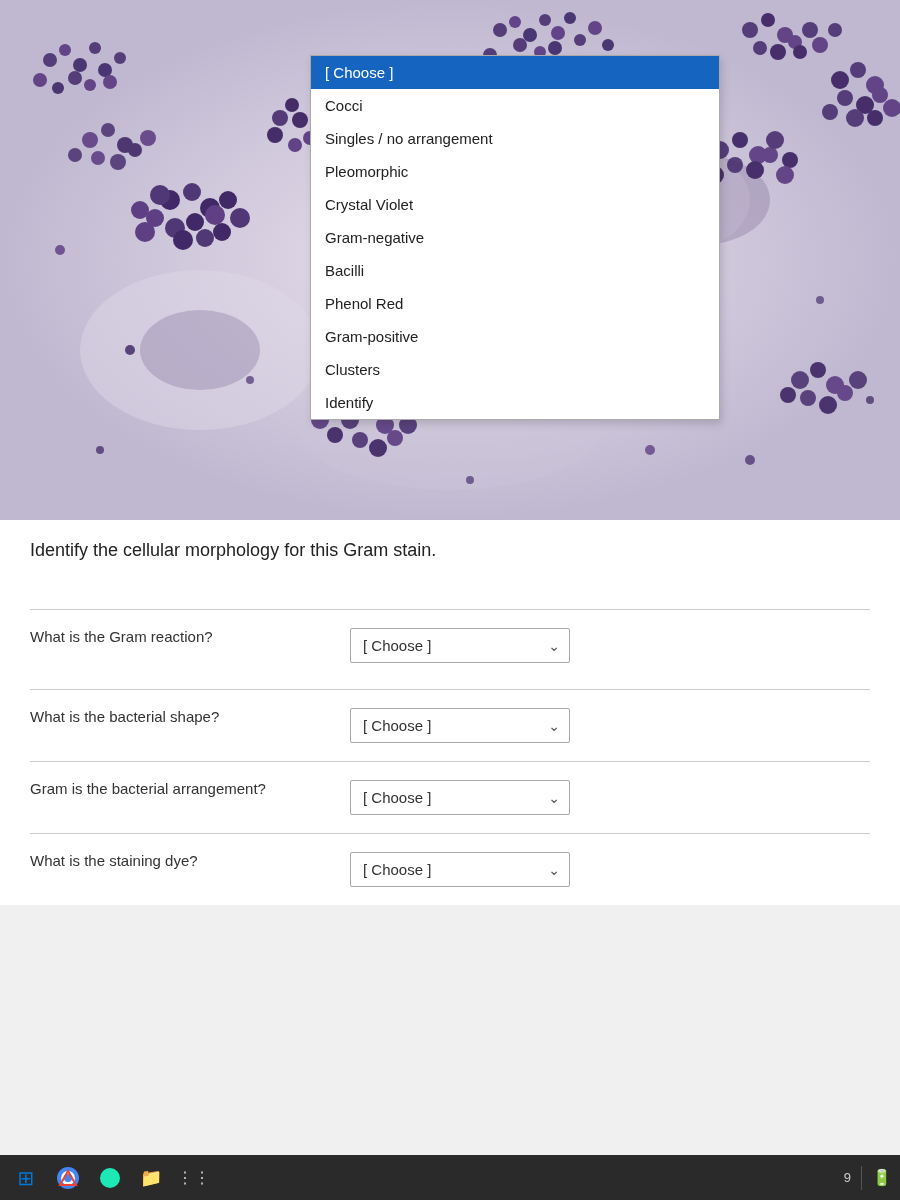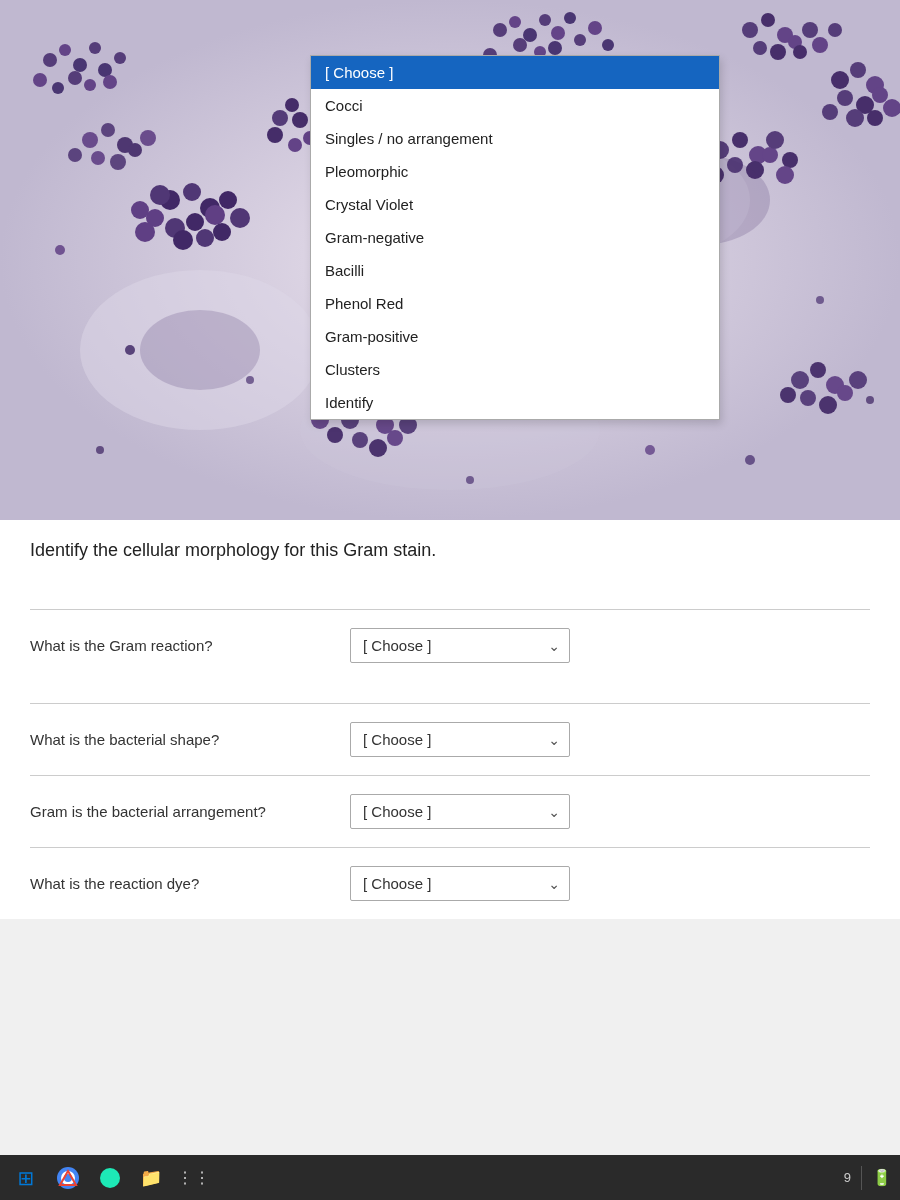--- a/index.html
+++ b/index.html
@@ -28,21 +28,21 @@
 
     .question-title {
       font-size: 18px;
       color: #222;
       margin-bottom: 48px;
       font-weight: normal;
     }
 
     .question-row {
       display: flex;
-      align-items: center;
+      align-items: flex-start;
       border-top: 1px solid #ccc;
       padding: 18px 0;
       position: relative;
     }
 
     .question-label {
       font-size: 15px;
       color: #333;
       width: 320px;
       flex-shrink: 0;
@@ -388,42 +388,42 @@
     <div class="dropdown-option">Pleomorphic</div>
     <div class="dropdown-option">Crystal Violet</div>
     <div class="dropdown-option">Gram-negative</div>
     <div class="dropdown-option">Bacilli</div>
     <div class="dropdown-option">Phenol Red</div>
     <div class="dropdown-option">Gram-positive</div>
     <div class="dropdown-option">Clusters</div>
     <div class="dropdown-option">Identify</div>
   </div>
 
-  <div class="question-row" style="margin-top: 22px;">
+  <div class="question-row" style="margin-top: 8px;">
     <span class="question-label">What is the bacterial shape?</span>
     <div class="dropdown-container">
       <select class="dropdown-select">
         <option>[ Choose ]</option>
       </select>
       <span class="dropdown-arrow">⌄</span>
     </div>
   </div>
 
   <div class="question-row">
     <span class="question-label">Gram is the bacterial arrangement?</span>
     <div class="dropdown-container">
       <select class="dropdown-select">
         <option>[ Choose ]</option>
       </select>
       <span class="dropdown-arrow">⌄</span>
     </div>
   </div>
 
   <div class="question-row">
-    <span class="question-label">What is the reaction dye?</span>
+    <span class="question-label">What is the staining dye?</span>
     <div class="dropdown-container">
       <select class="dropdown-select">
         <option>[ Choose ]</option>
       </select>
       <span class="dropdown-arrow">⌄</span>
     </div>
   </div>
 </div>
 
 <div class="taskbar">

